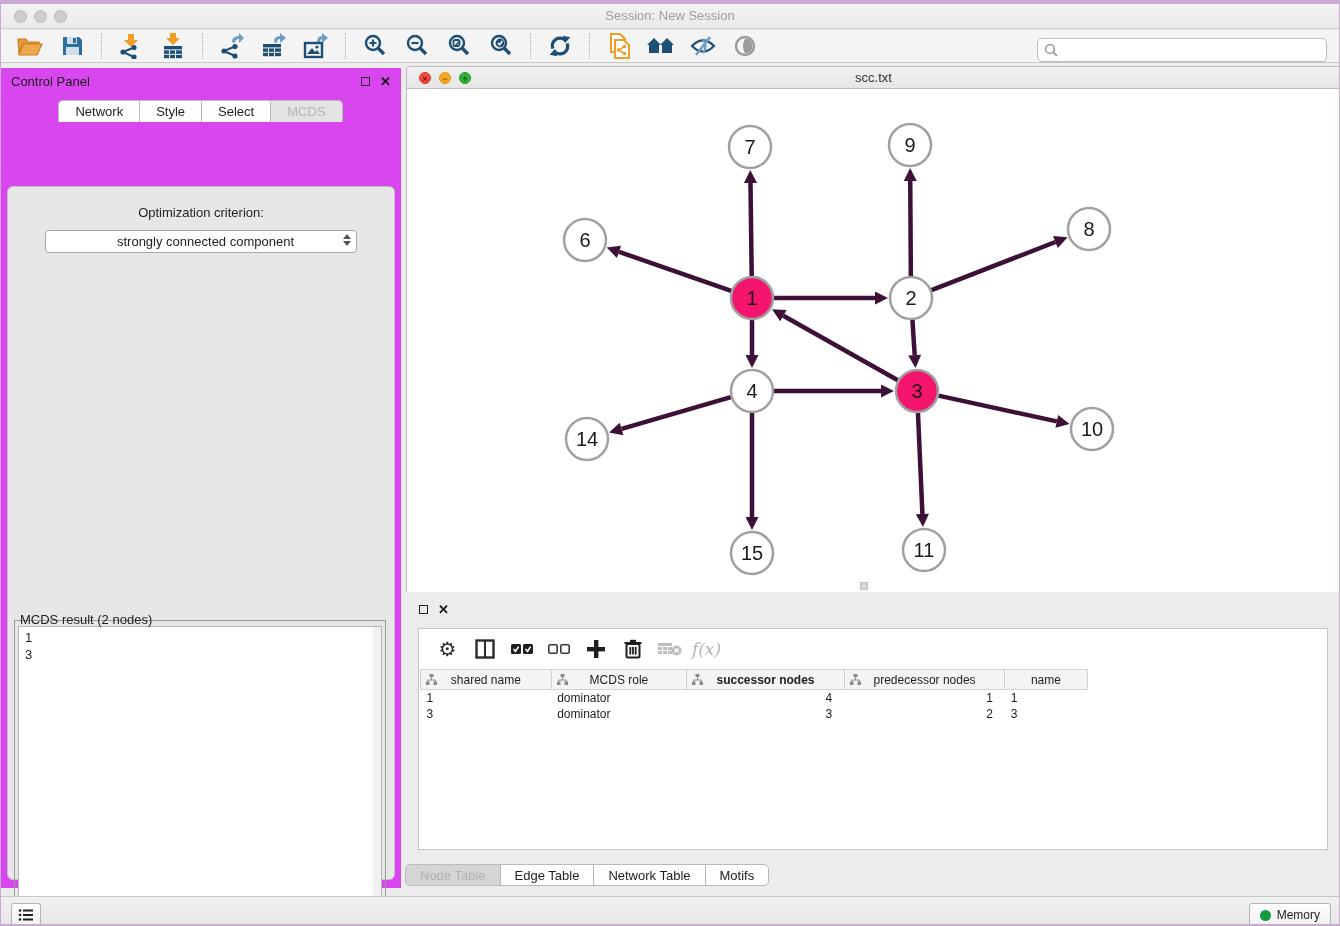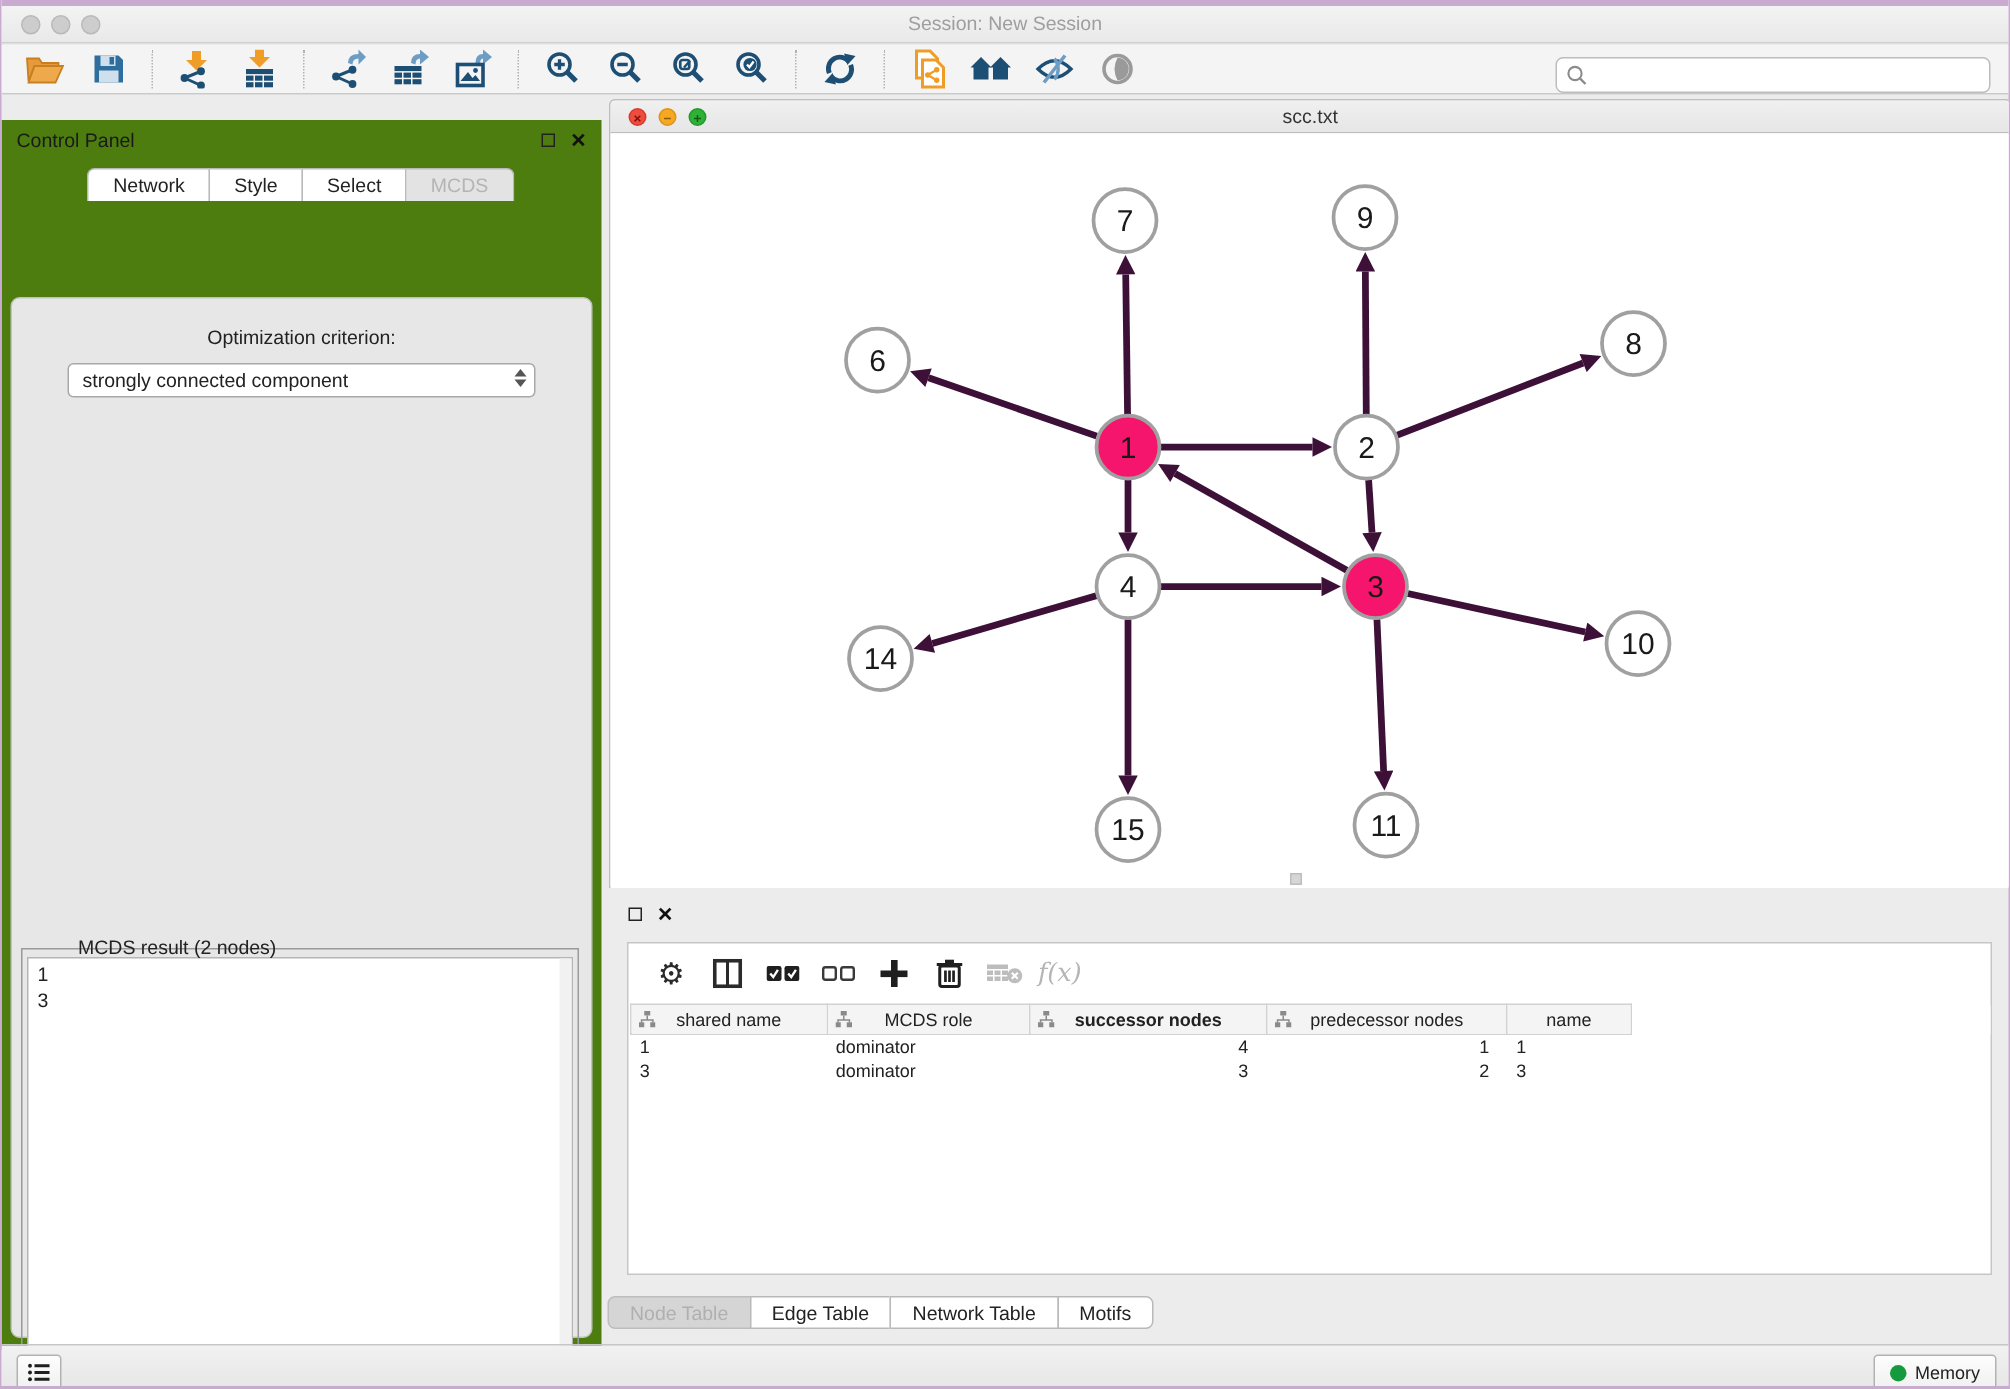--- a/index.html
+++ b/index.html
@@ -27,45 +27,45 @@
   .toolbar { position:absolute; left:0; top:30px; width:100%; height:33px; background:#f4f4f4;
     border-bottom:1px solid #c9c9c9; display:flex; align-items:center; }
   .tb-group { display:flex; align-items:center; height:100%; padding:0 8px; }
   .tb-sep { width:0; height:26px; border-left:1px dotted #b2b2b2; }
   .tb-btn { width:42px; height:30px; display:flex; align-items:center; justify-content:center; }
   .search-wrap { position:absolute; right:12px; top:38px; width:290px; height:24px; background:#fff;
     border:1px solid #bdbdbd; border-radius:5px; display:flex; align-items:center; padding-left:6px; }
   .search-wrap input { border:none; outline:none; flex:1; font-size:12px; background:transparent; }
 
   
-  .control-panel { position:absolute; left:0; top:80px; width:400px; height:820px; background:#4d7c0f; }
+  .control-panel { position:absolute; left:0; top:68px; width:400px; height:820px; background:#d946ef; }
   .panel-head { height:26px; display:flex; align-items:center; padding:0 10px; }
   .panel-head .ttl { flex:1; font-size:13px; color:#1a1a1a; }
   .float-ico { width:9px; height:9px; border:1.5px solid #222; margin-right:10px; display:inline-block; }
   .close-ico { font-size:13px; font-weight:bold; color:#111; line-height:1; }
   .cp-tabs { display:flex; justify-content:center; position:relative; z-index:2; }
   .cp-tab { height:22px; padding:0 16px; background:#fff; border:1px solid #b9b9b9; border-bottom:none;
     font-size:13px; display:flex; align-items:center; margin-left:-1px; }
   .cp-tab:first-child { border-top-left-radius:5px; }
   .cp-tab:last-child { border-top-right-radius:5px; }
   .cp-tab.active { background:#e3e3e3; color:#b4b4b4; }
   .cp-body { position:absolute; left:6px; right:6px; top:118px; bottom:8px;
     background:#e7e7e7; border:1px solid #c2c2c2; border-radius:6px; }
   .opt-label { text-align:center; margin-top:18px; font-size:13px; }
   .select-box { position:relative; margin:10px auto 0; width:312px; height:23px; background:#fff;
-    border:1px solid #a8a8a8; border-radius:4px; display:flex; align-items:center; padding-left:9px; font-size:13px; }
+    border:1px solid #a8a8a8; border-radius:4px; display:flex; align-items:center; padding-left:9px; font-size:13px;justify-content:center; }
   .select-arrows { position:absolute; right:5px; top:3px; display:flex; flex-direction:column; gap:2px; }
   .select-arrows i { width:0; height:0; border-left:4px solid transparent; border-right:4px solid transparent; display:block; }
   .arr-up { border-bottom:5px solid #555; }
   .arr-dn { border-top:5px solid #555; }
   .btn-row { display:flex; justify-content:center; gap:14px; margin-top:11px; }
   .std-btn { height:22px; padding:0 14px; background:linear-gradient(#ffffff,#f2f2f2);
     border:1px solid #a8a8a8; border-radius:4px; font-size:13px; display:flex; align-items:center; }
   .result-group { position:absolute; left:6px; top:427px; width:372px; height:380px; }
-  .result-legend { position:absolute; left:6px; top:-2px; background:transparent; padding-right:4px; font-size:13px; z-index:2;margin-left:32px; }
+  .result-legend { position:absolute; left:6px; top:-2px; background:transparent; padding-right:4px; font-size:13px; z-index:2; }
   .result-frame { position:absolute; left:0; top:6px; right:0; bottom:0; border:1px solid #9a9a9a; }
   .result-area { position:absolute; left:4px; top:12px; right:4px; bottom:4px; background:#fff;
     border:1px solid #b5b5b5; font-size:13px; line-height:17px; padding:2px 0 0 6px; white-space:pre-line; }
   .result-scroll { position:absolute; right:5px; top:13px; bottom:5px; width:8px; background:#f1f1f1; }
 
   
   .net-window { position:absolute; left:405px; top:66px; width:935px; height:526px;
     background:#fff; border:1px solid #bdbdbd; border-radius:4px 4px 0 0; }
   .net-titlebar { height:22px; background:linear-gradient(#f0f0f0,#e6e6e6); border-bottom:1px solid #bdbdbd;
     border-radius:4px 4px 0 0; position:relative; }

